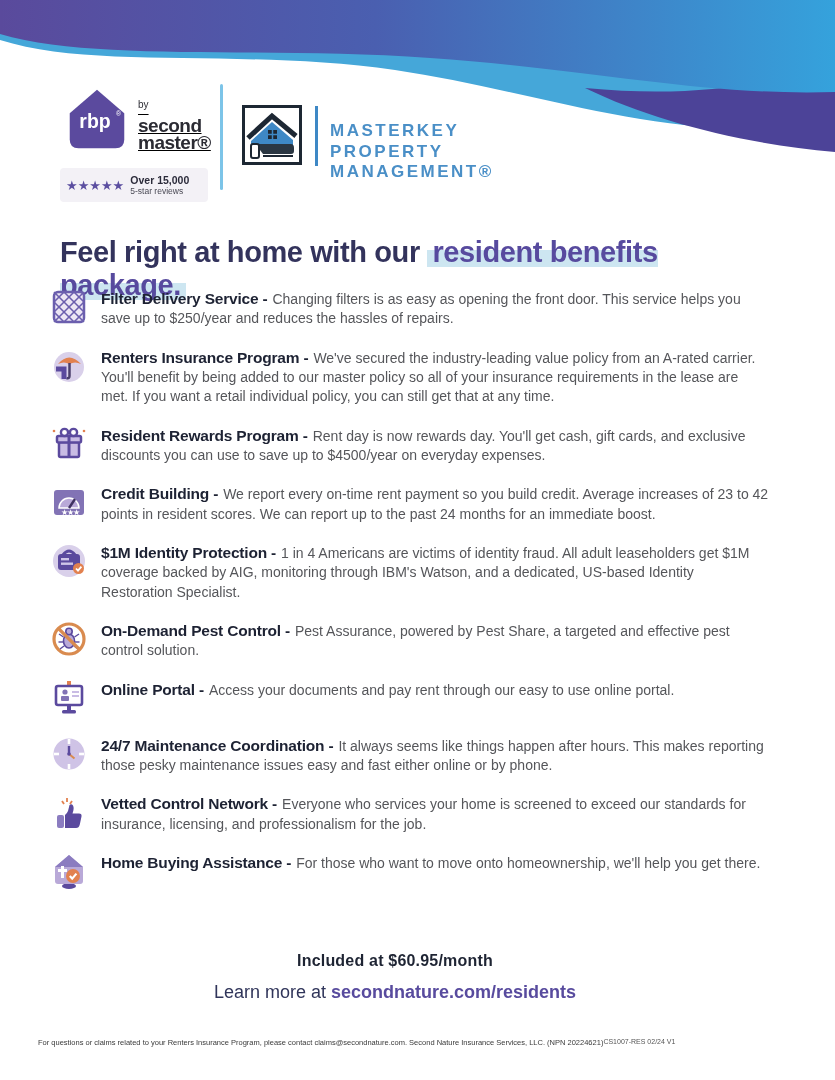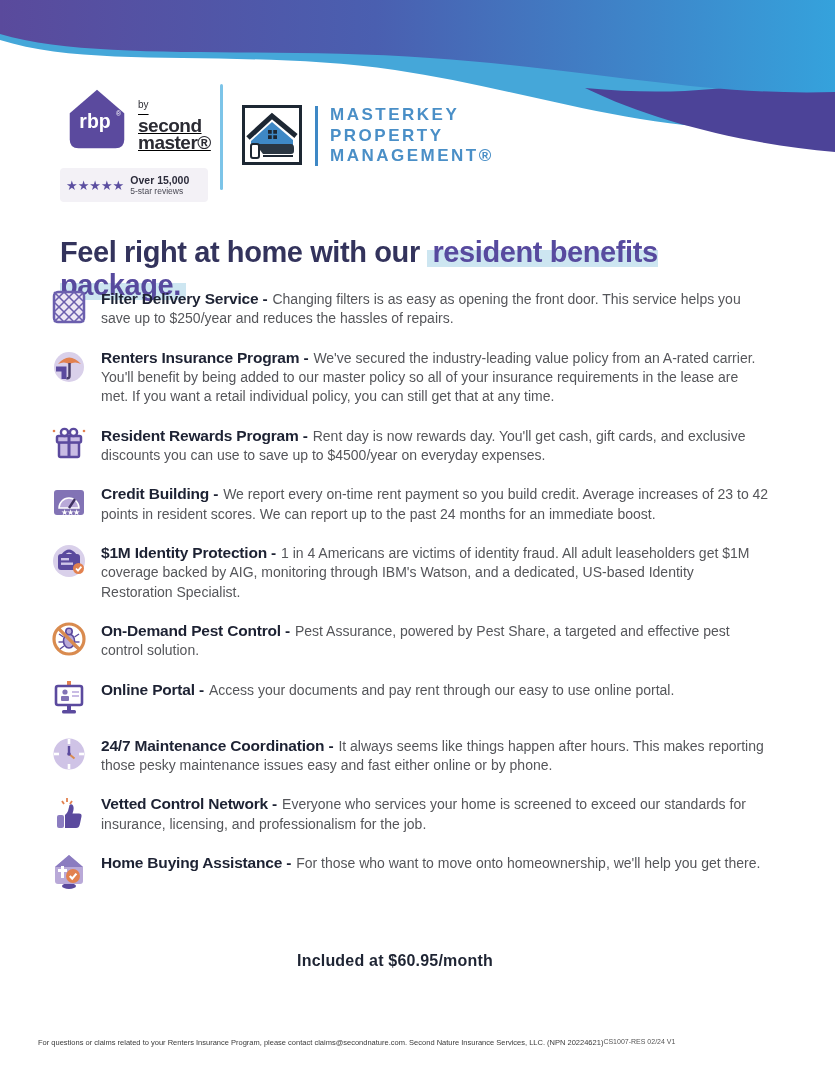--- a/index.html
+++ b/index.html
@@ -17,21 +17,21 @@
   .byline .b2{display:block;text-align:right;margin-top:-2px;}
   .stars-panel{margin-top:10px;width:136px;background:#f3f1f6;border-radius:4px;
                display:flex;align-items:center;gap:6px;padding:6px 6px;}
   .stars{color:#5b4ea0;font-size:13px;letter-spacing:0px;white-space:nowrap;}
   .rev1{font-size:10.5px;font-weight:bold;color:#2b2b3a;white-space:nowrap;}
   .rev2{font-size:8.5px;color:#4a4a55;white-space:nowrap;}
   .vdiv{width:3px;height:106px;background:#7cc4e8;margin:0 18px 0 20px;border-radius:2px;}
   .mk-block{display:flex;align-items:flex-start;margin-top:20px;}
   .mk-icon{width:62px;height:62px;}
   .mk-div{width:3px;height:60px;background:#3e88c5;margin:2px 12px 0 12px;}
-  .mk-text{font-size:17px;font-weight:bold;color:#4a8fc7;letter-spacing:2.5px;line-height:1.22;margin-top:1px;}
+  .mk-text{font-size:17px;font-weight:bold;color:#4a8fc7;letter-spacing:2.5px;line-height:1.22;margin-top:17px;}
   .mk-text span{display:block;}
   
   .headline{position:absolute;top:236px;left:60px;width:720px;
             font-size:29px;letter-spacing:-0.4px;line-height:1.15;}
   .headline .pre{color:#33335c;font-weight:600;}
   .headline .hl{color:#574a9e;font-weight:bold;padding:0 5px;
       background:linear-gradient(to bottom, rgba(0,0,0,0) 44%, #cde6f1 44%, #cde6f1 97%, rgba(0,0,0,0) 97%);}
   
   .benefits{position:absolute;top:288px;left:50px;width:720px;}
   .benefit{display:flex;align-items:flex-start;margin-bottom:18px;}
@@ -279,20 +279,23 @@
       </svg>
       <p class="btext">
         <strong>Home Buying Assistance -</strong><span>For those who want to move onto homeownership, we'll help you get there.</span>
       </p>
     </div>
 
   </div>
 
   <div class="pricing">
     <div class="included">Included at $60.95/month</div>
+    <div class="learn">
+      <span>Learn more at </span><a href="#">secondnature.com/residents</a>
+    </div>
   </div>
 
   <div class="footer">
     <span class="foot-l">For questions or claims related to your Renters Insurance Program, please contact claims@secondnature.com. Second Nature Insurance Services, LLC. (NPN 20224621)</span>
     <span class="foot-r">CS1007-RES 02/24 V1</span>
   </div>
 
 </div>
 
 </body></html>

